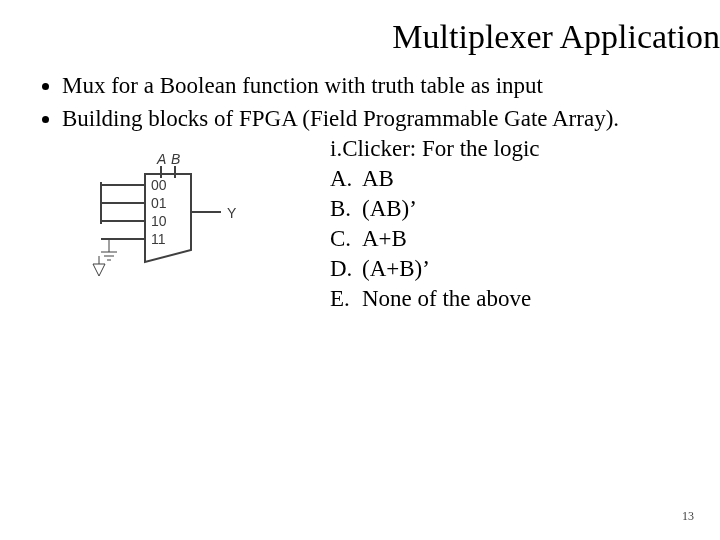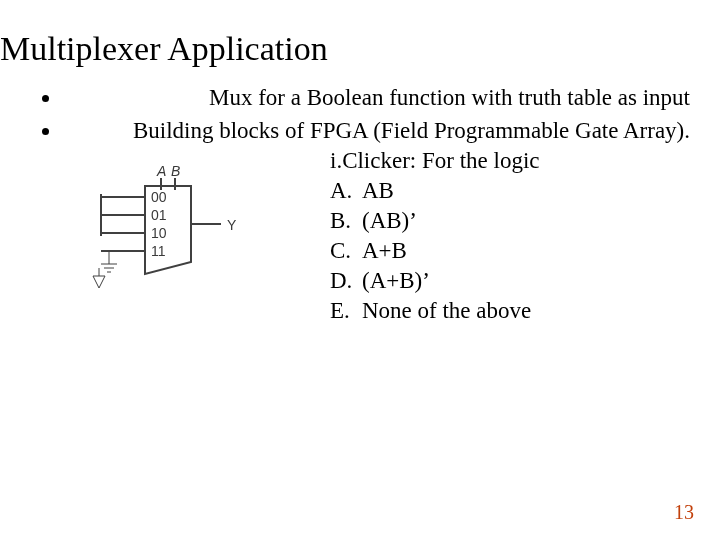--- a/index.html
+++ b/index.html
@@ -6,39 +6,38 @@
     margin: 0;
     width: 720px;
     height: 540px;
     background: #fff;
     font-family: "Times New Roman", Times, serif;
     color: #000;
     position: relative;
     box-sizing: border-box;
   }
   .title {
-    text-align: left;
+    text-align: right;
     font-size: 34px;
-    padding-top: 30px;
+    padding-top: 18px;
     margin-bottom: 14px;
   }
   .bullets {
     font-size: 23px;
     line-height: 1.35;
     margin-left: 40px;
     margin-right: 30px;
   }
   .bullets ul {
     list-style: disc;
     padding-left: 22px;
     margin: 0;
   }
   .bullets li {
     margin-bottom: 2px;
-    text-align: right;
   }
   .content-row {
     display: flex;
     flex-direction: row;
     align-items: flex-start;
     margin-top: -4px;
   }
   .left-col {
     width: 330px;
     display: flex;
@@ -62,22 +61,22 @@
     vertical-align: top;
     padding: 0 4px 0 0;
   }
   .opts-table td.letter {
     width: 28px;
   }
   .page-num {
     position: absolute;
     right: 26px;
     bottom: 16px;
-    font-size: 20px;
-    color: #c2410c;
+    font-size: 12px;
+    color: #404040;
     text-align: center;
   }
   
   .mux-svg {
     width: 180px;
     height: 130px;
   }
   .mux-svg text {
     font-family: Arial, Helvetica, sans-serif;
     font-size: 14px;

